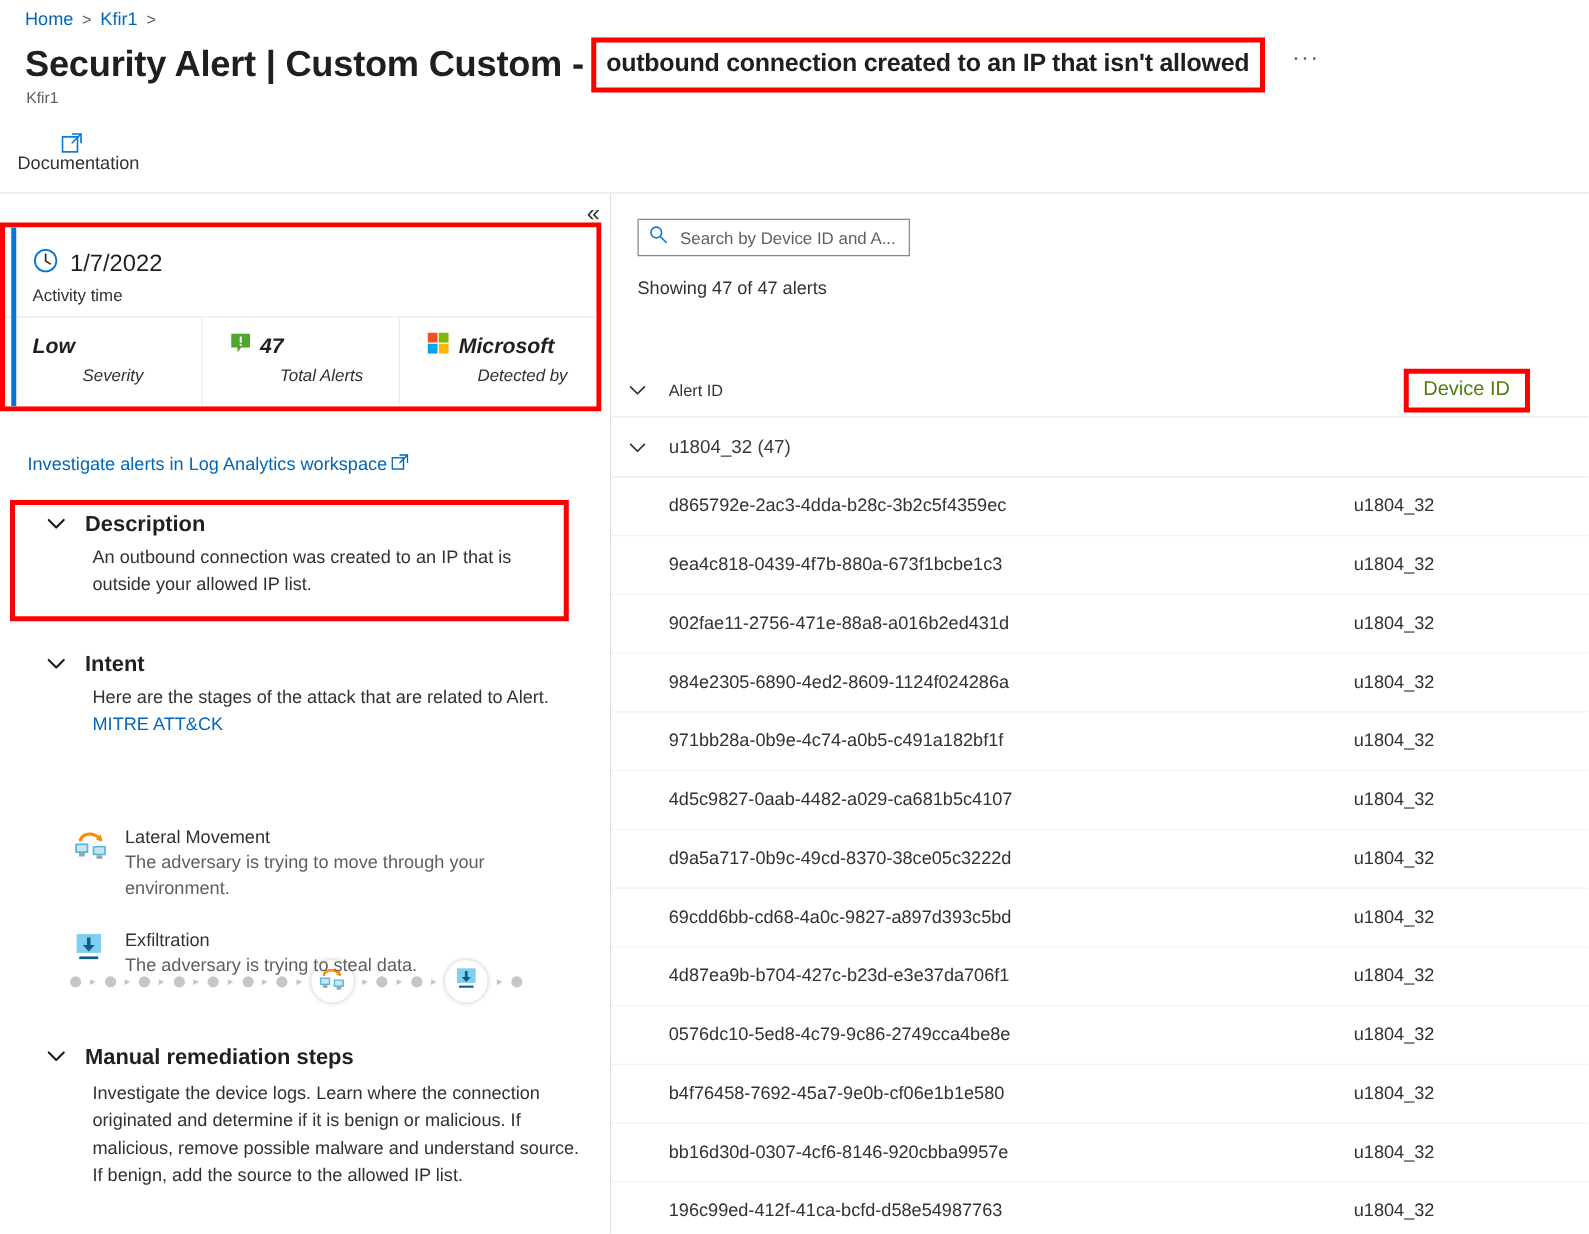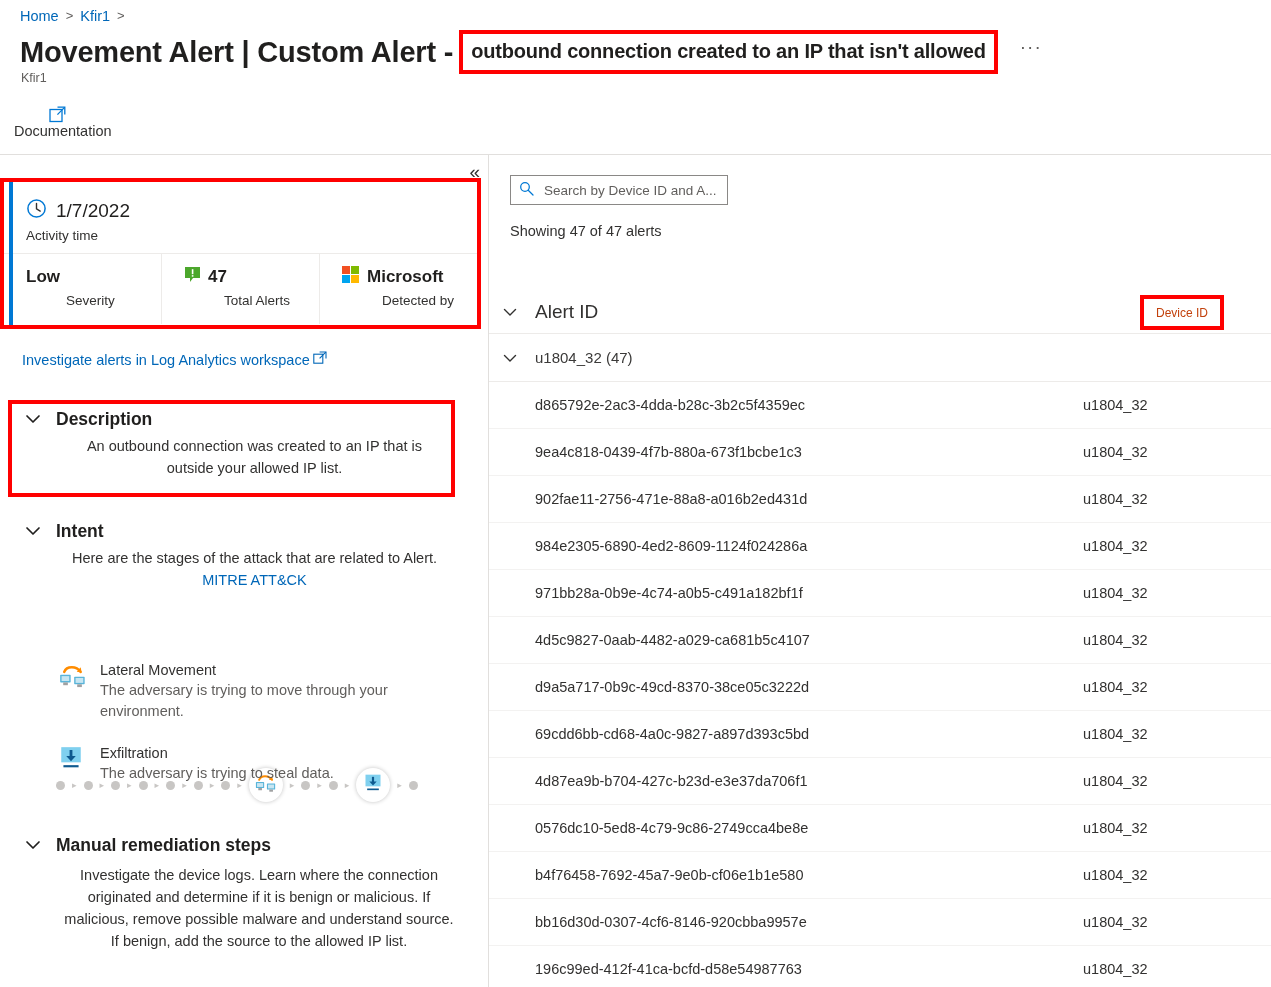--- a/index.html
+++ b/index.html
@@ -161,20 +161,21 @@
     margin-top: 4px;
   }
   .info-bottom {
     display: flex;
     height: 70px;
   }
   .info-cell {
     flex: 1;
     padding: 11px 0 16px 22px;
     border-right: 1px solid #edebe9;
+    font-style: italic;
   }
   .info-cell:last-child { border-right: none; }
   .info-cell-value {
     display: flex;
     align-items: center;
     font-size: 17px;
     font-weight: 700;
     color: #201f1e;
     height: 24px;
   }
@@ -202,23 +203,22 @@
   
   .desc-box {
     position: absolute;
     left: 8px; top: 245px;
     width: 447px; height: 97px;
     border: 4px solid #ff0000;
   }
 
   .section {
     position: absolute;
-    left: 0;
+    left: 12px;
     width: 470px;
-    text-align: center;
   }
   .section-head {
     display: flex;
     align-items: center;
     cursor: pointer;
   }
   .chev {
     width: 22px; height: 22px;
     margin-left: 22px;
     margin-right: 12px;
@@ -343,32 +343,32 @@
     align-items: center;
     border-bottom: 1px solid #edebe9;
   }
   .th-chev {
     width: 22px; height: 22px;
     margin-left: 10px; margin-right: 14px;
     flex: none;
     display:block;
   }
   .th-alertid {
-    font-size: 19px;
+    font-size: 13px;
     color: #323130;
     flex: 1;
   }
   .th-deviceid-box {
     border: 4px solid #ff0000;
     padding: 4px 12px 5px 12px;
     margin-right: 47px;
   }
   .th-deviceid {
-    font-size: 12px;
-    color: #c2410c;
+    font-size: 16px;
+    color: #4d7c0f;
     white-space: nowrap;
   }
 
   .group-row {
     position: absolute;
     left: 0; top: 179px;
     width: 782px; height: 48px;
     display: flex;
     align-items: center;
     border-bottom: 1px solid #edebe9;
@@ -417,21 +417,21 @@
 <div id="page">
 
   <div class="breadcrumb">
     <span class="bc-link">Home</span>
     <span class="bc-sep">&gt;</span>
     <span class="bc-link">Kfir1</span>
     <span class="bc-sep">&gt;</span>
   </div>
 
   <div class="title-row">
-    <span class="title-main">Movement Alert | Custom Alert -</span>
+    <span class="title-main">Security Alert | Custom Custom -</span>
     <span class="title-highlight-box">
       <span class="title-highlight">outbound connection created to an IP that isn't allowed</span>
     </span>
     <span class="ellipsis-btn">···</span>
   </div>
   <div class="subtitle">Kfir1</div>
 
   <div class="commandbar">
     <span class="cmd-icon">
       <svg width="17" height="17" viewBox="0 0 17 17">
@@ -495,21 +495,21 @@
                 </svg>
               </span>
               <span>Microsoft</span>
             </div>
             <div class="info-cell-label">Detected by</div>
           </div>
         </div>
       </div>
     </div>
 
-    <div class="investigate-link" style="top:196px;text-align:center;">
+    <div class="investigate-link" style="top:208px;text-align:center;">
       <span>Investigate alerts in Log Analytics workspace</span>
       <span class="ext-icon">
         <svg width="14" height="14" viewBox="0 0 14 14">
           <rect x="0.8" y="3.2" width="9" height="9" fill="none" stroke="#0067b8" stroke-width="1.1"></rect>
           <path d="M6.6 1 H13 V7.4" fill="none" stroke="#0067b8" stroke-width="1.1"></path>
           <path d="M12.8 1.2 L6.6 7.4" stroke="#0067b8" stroke-width="1.1" fill="none"></path>
         </svg>
       </span>
     </div>
 

